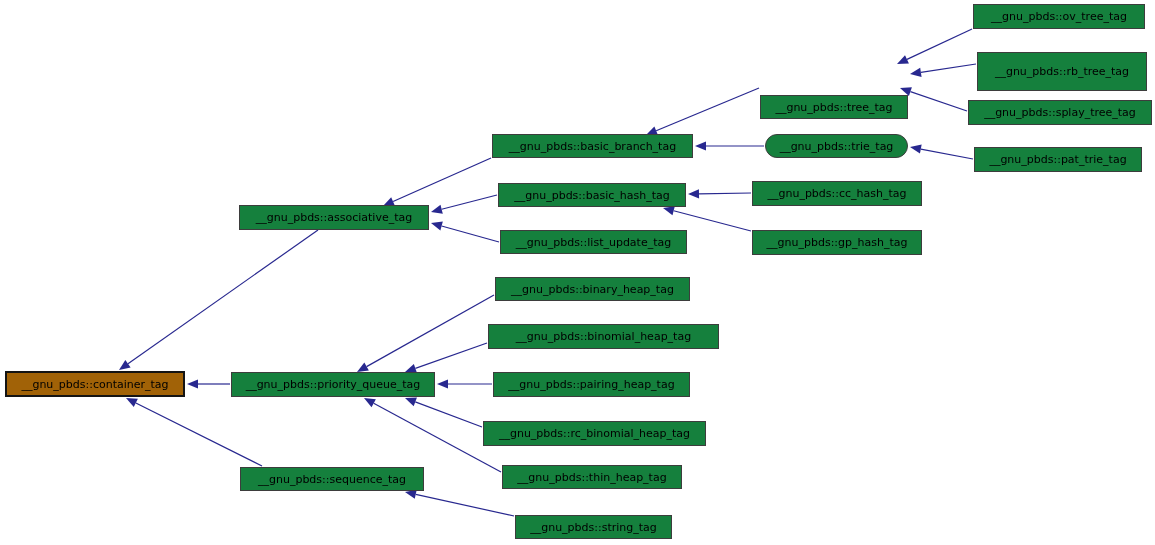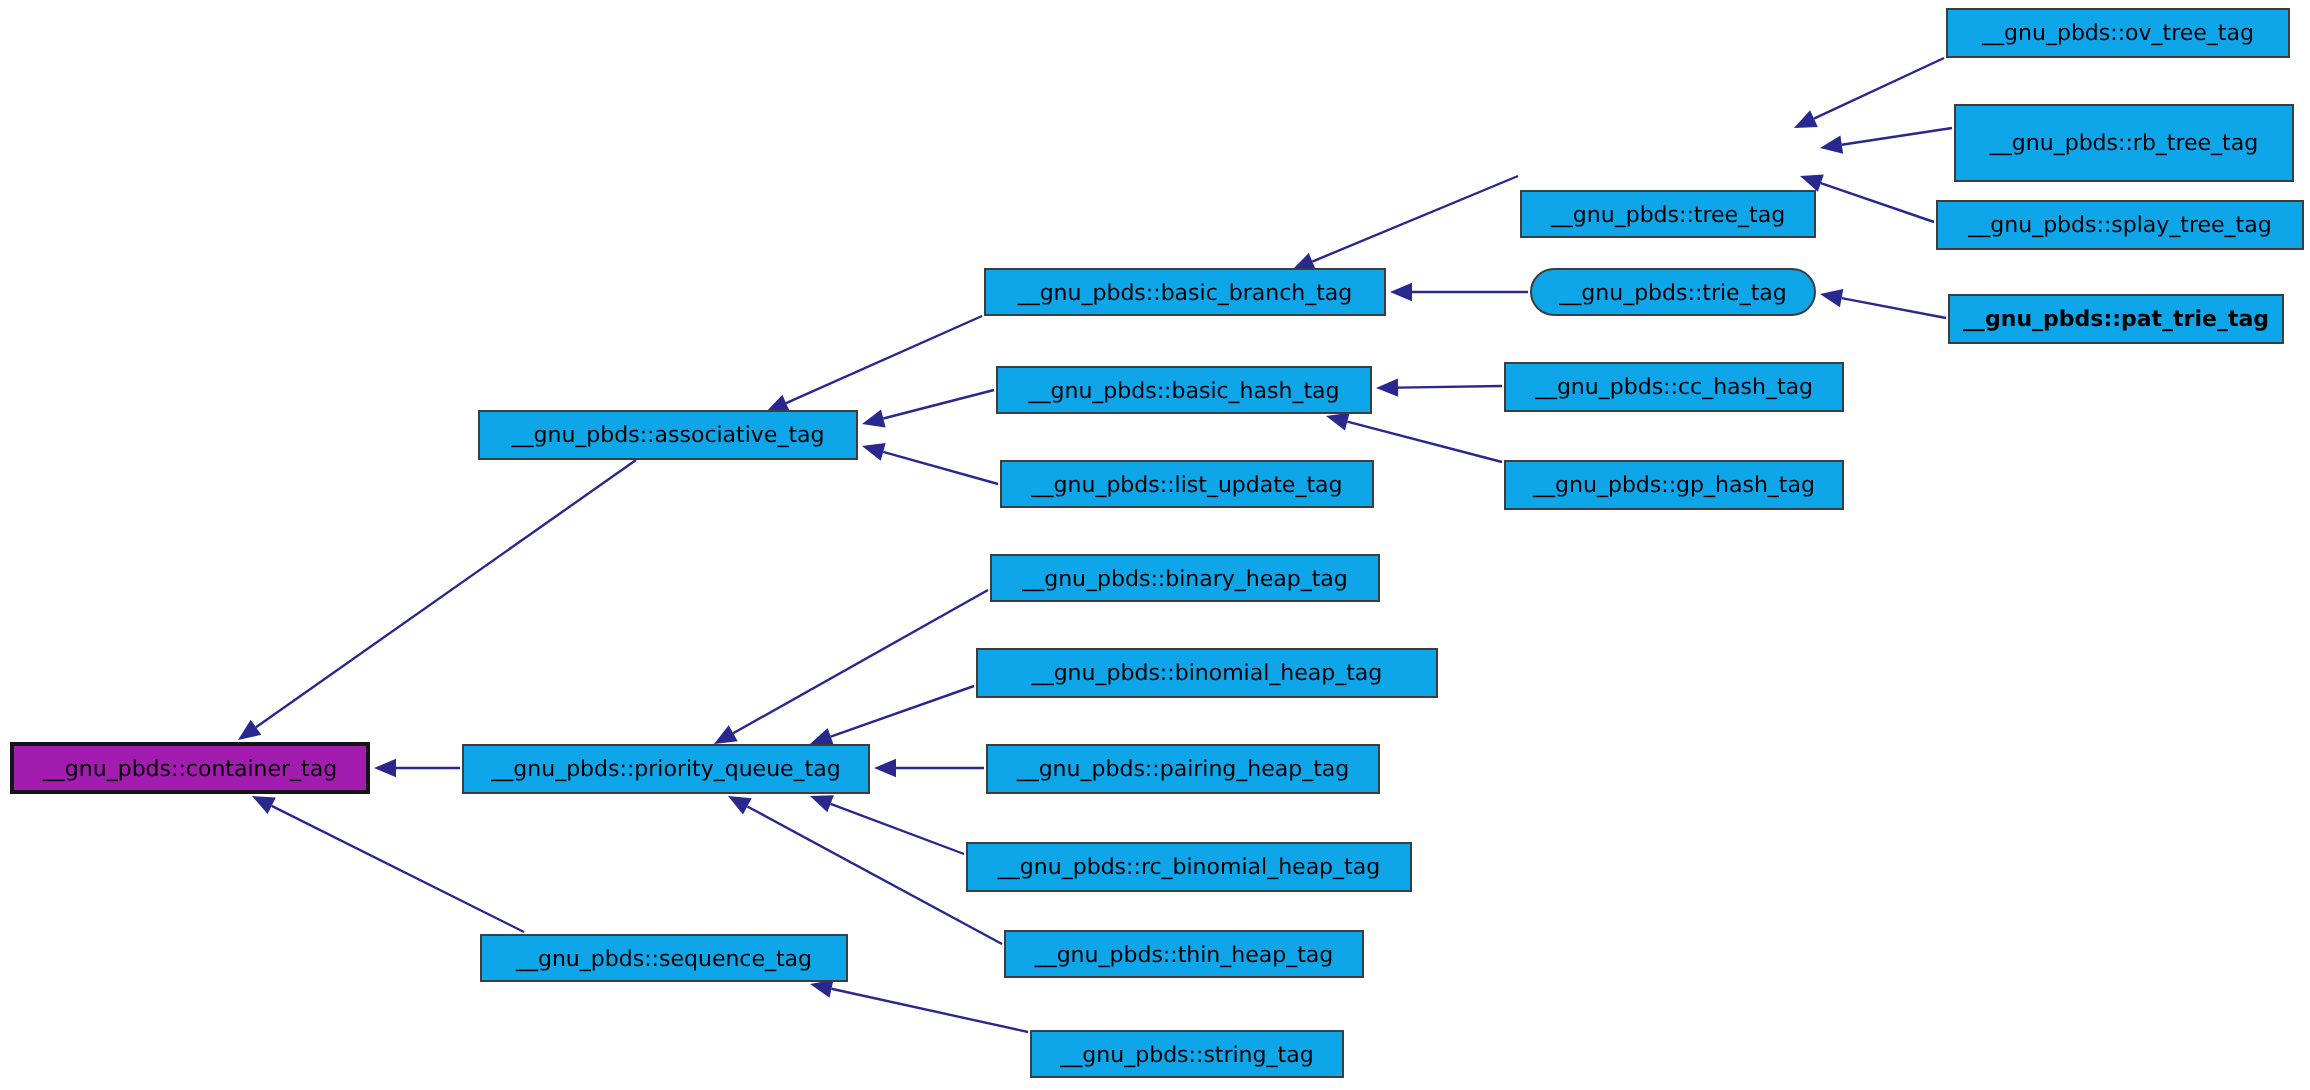--- a/index.html
+++ b/index.html
@@ -13,32 +13,32 @@
   }
   #edge-svg {
     position: absolute;
     left: 0; top: 0;
     width: 1155px; height: 545px;
   }
   #nodes { position: absolute; left: 0; top: 0; width: 100%; height: 100%; }
   .node {
     position: absolute;
     box-sizing: border-box;
-    background: #0ea5e9;
+    background: #15803d;
     border: 1.4px solid #3d3d3d;
     display: flex;
     align-items: center;
     justify-content: center;
     font-size: 11px;
     color: #000000;
     white-space: nowrap;
     cursor: pointer;
   }
   .node.selected {
-    background: #a21caf;
+    background: #a16207;
     border: 2px solid #141414;
     cursor: default;
   }
   .node-label { display: inline-block; }
 </style>
 </head>
 <body>
 
 <div class="canvas">
   <svg id="edge-svg" xmlns="http://www.w3.org/2000/svg" viewBox="0 0 1155 545">
@@ -137,17 +137,17 @@
       </div>
       <div class="node" style="left: 973px; top: 4px; width: 172px; height: 25px;">
         <span class="node-label">__gnu_pbds::ov_tree_tag</span>
       </div>
       <div class="node" style="left: 977px; top: 52px; width: 170px; height: 39px;">
         <span class="node-label">__gnu_pbds::rb_tree_tag</span>
       </div>
       <div class="node" style="left: 968px; top: 100px; width: 184px; height: 25px;">
         <span class="node-label">__gnu_pbds::splay_tree_tag</span>
       </div>
-      <div class="node" style="left: 974px; top: 147px; width: 168px; height: 25px; font-weight: bold;">
+      <div class="node" style="left: 974px; top: 147px; width: 168px; height: 25px;">
         <span class="node-label">__gnu_pbds::pat_trie_tag</span>
       </div>
     </div>
 </div>
 
 </body></html>

